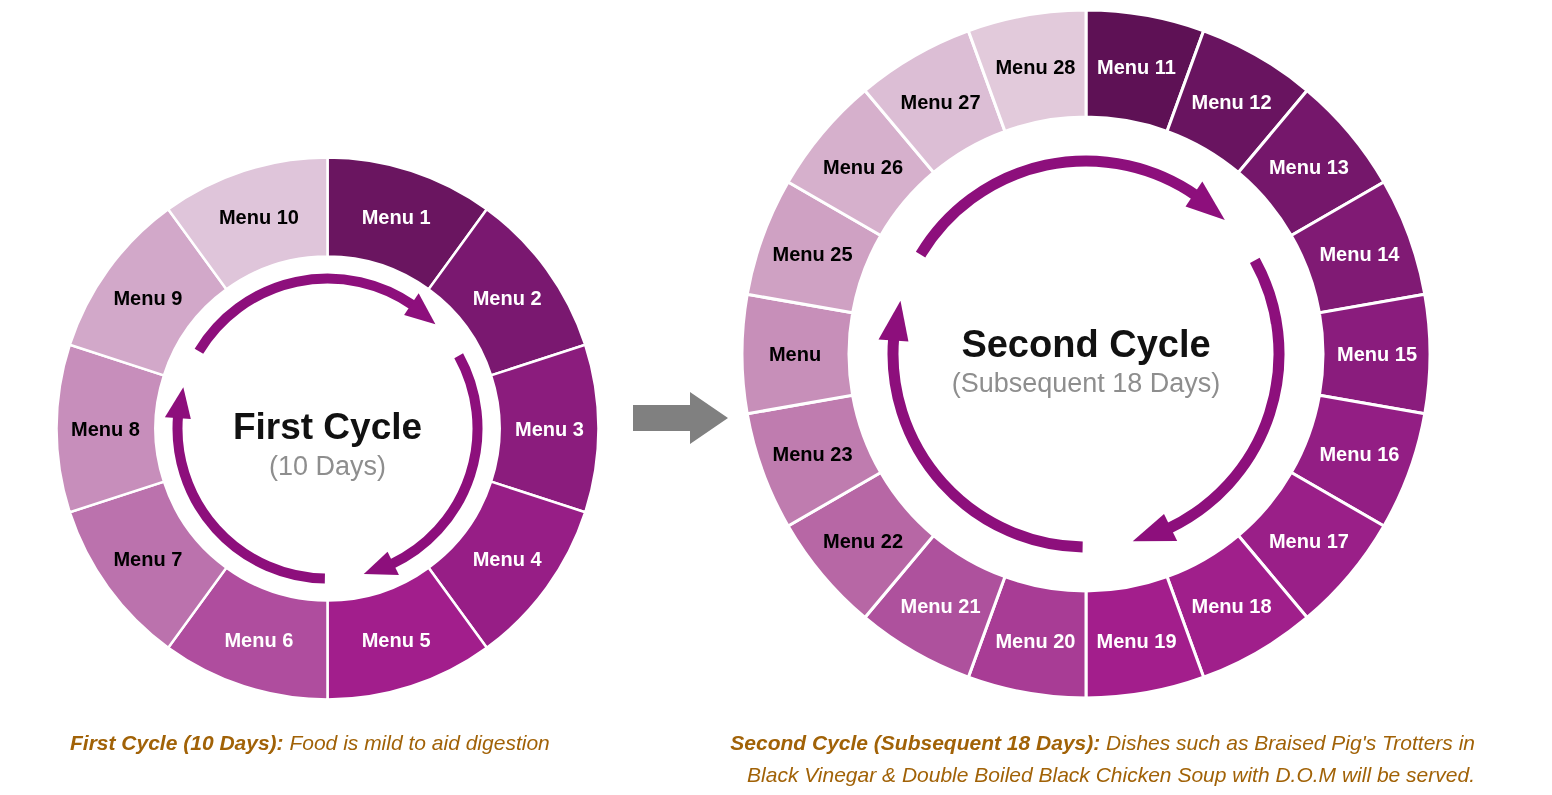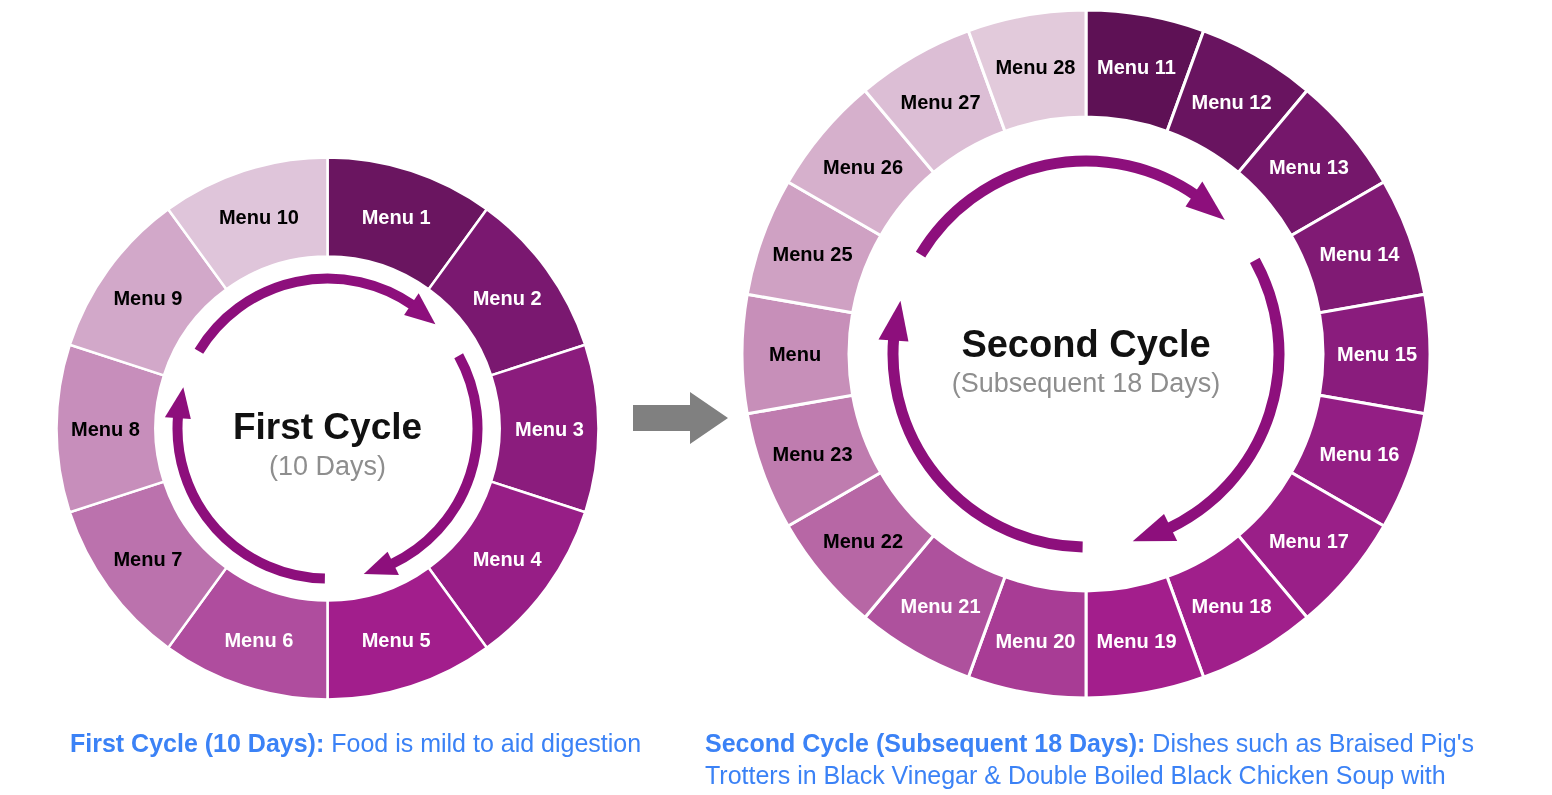--- a/index.html
+++ b/index.html
@@ -30,26 +30,27 @@
   .donut .subtitle {
     font-family: "Liberation Sans", sans-serif;
     font-size: 27px;
     fill: #8e8e8e;
     text-anchor: middle;
   }
   #flow-arrow { position: absolute; left: 633px; top: 392px; }
   .caption {
     position: absolute;
     top: 727px;
-    color: #3b82f6;
-    font-size: 25px;
+    color: #a16207;
+    font-style: italic;
+    font-size: 21px;
     line-height: 32px;
   }
   #caption-1 { left: 70px;  width: 590px; }
-  #caption-2 { left: 705px; width: 800px; }
+  #caption-2 { left: 675px; width: 800px; text-align: right; }
   .caption-bold { font-weight: bold; }
 </style>
 </head>
 <body>
 
 <div id="canvas">
 
   <svg id="c1" class="donut" width="545" height="545" viewBox="0 0 545 545">
     <g class="segments">
         <path d="M272.5,1.5 A271,271 0 0 1 431.78980337126023,53.256394524389236 L373.5990633943054,133.34907696750903 A172,172 0 0 0 272.5,100.5 Z" fill="#6A1560" stroke="#ffffff" stroke-width="2.5"></path>

